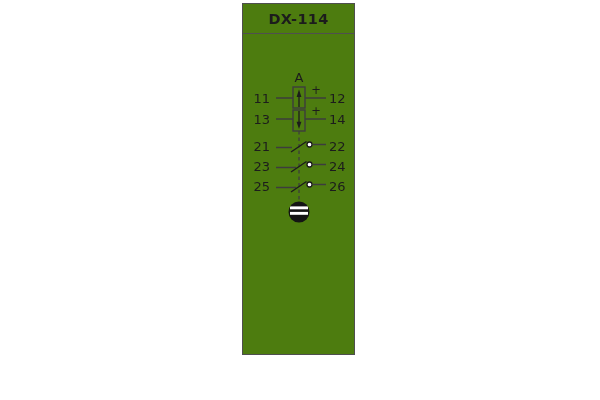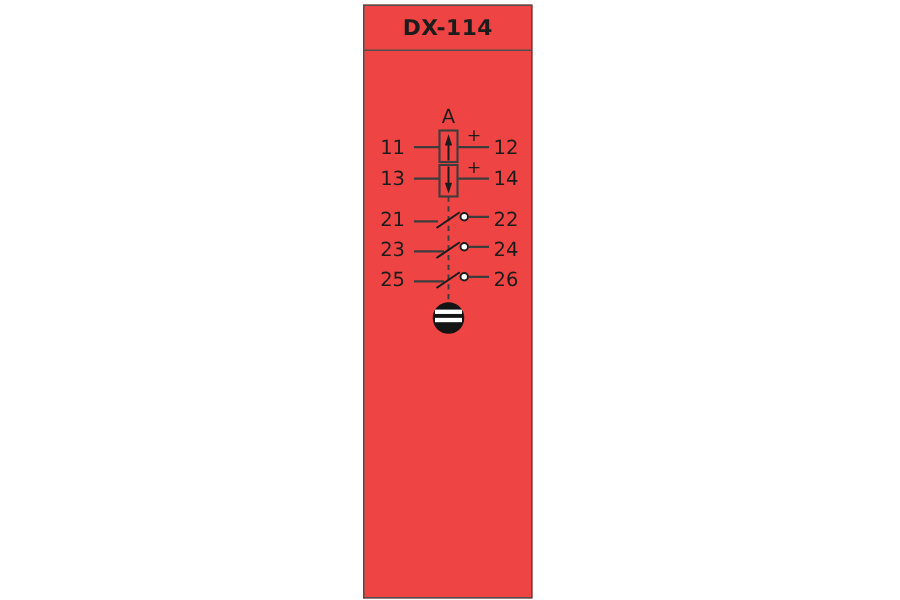--- a/index.html
+++ b/index.html
@@ -15,24 +15,24 @@
     position: relative;
     width: 600px;
     height: 400px;
     background: #ffffff;
   }
   .panel {
     position: absolute;
     left: 242px;
     top: 3px;
     width: 113px;
-    height: 396px;
+    height: 352px;
     box-sizing: border-box;
     border: 1.5px solid #4f4f4f;
-    background: #ef4444;
+    background: #4d7c0f;
   }
   .panel-title {
     height: 30px;
     box-sizing: border-box;
     border-bottom: 1.5px solid #4f4f4f;
     display: flex;
     align-items: center;
     justify-content: center;
     font-size: 14.5px;
     font-weight: 600;

